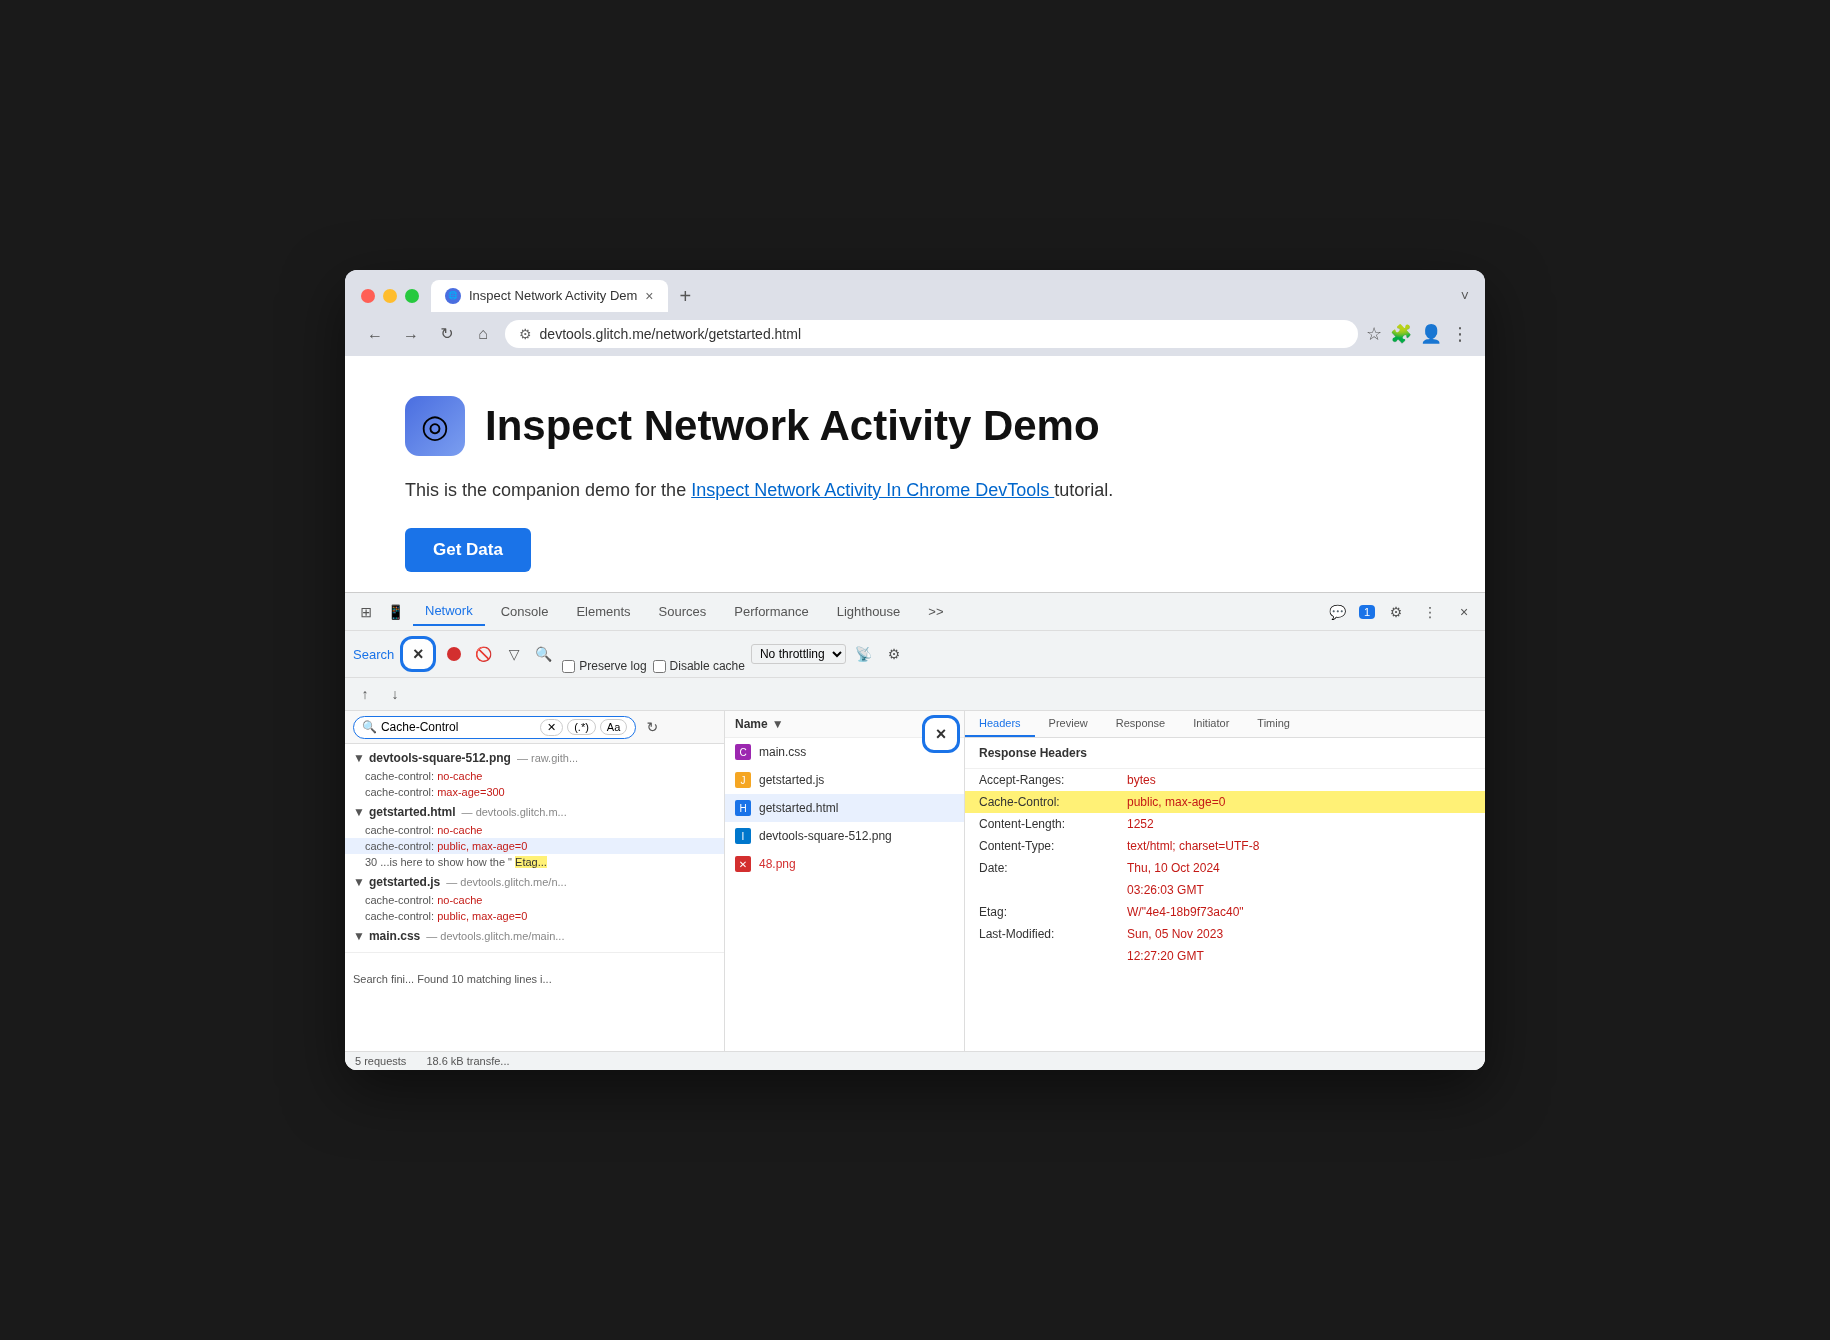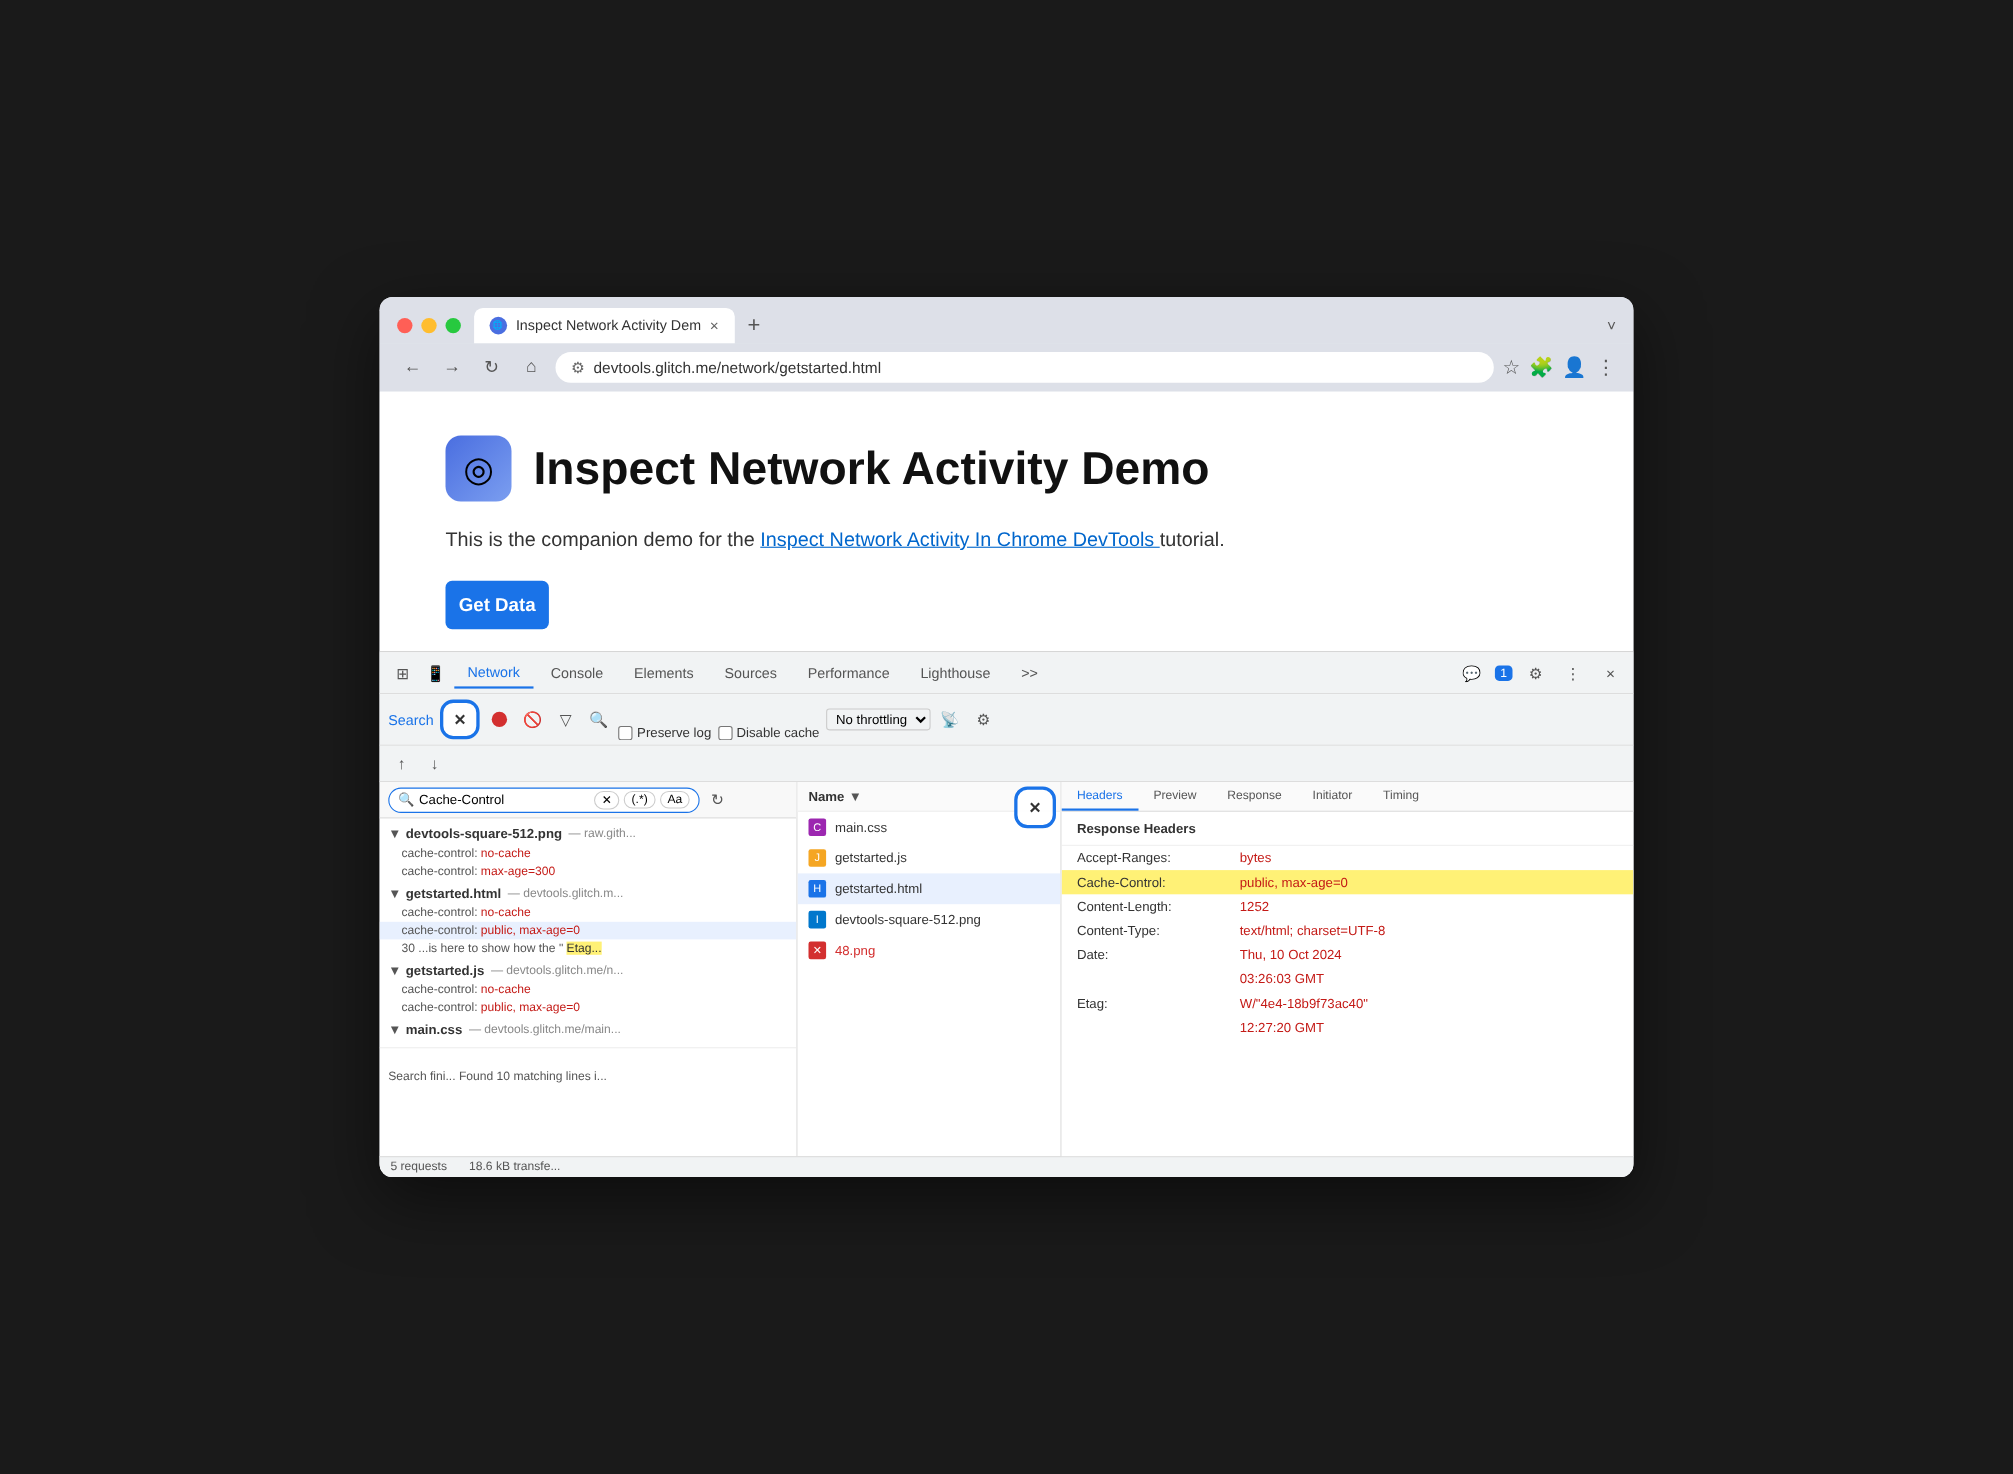--- a/index.html
+++ b/index.html
@@ -172,21 +172,21 @@
     .page-link {
       color: #0066cc;
       text-decoration: underline;
       font-weight: 400;
     }
     .get-data-btn {
       background: #1a73e8;
       color: white;
       border: none;
       border-radius: 6px;
-      padding: 12px 12px;
+      padding: 12px 28px;
       font-size: 17px;
       font-weight: 600;
       cursor: pointer;
     }
     
     .devtools {
       background: #ffffff;
       border-top: 1px solid #ccc;
     }
     .devtools-toolbar {
@@ -747,20 +747,24 @@
         </div>
         <div class="headers-row">
           <span class="headers-key"></span>
           <span class="headers-value">03:26:03 GMT</span>
         </div>
         <div class="headers-row">
           <span class="headers-key">Etag:</span>
           <span class="headers-value">W/"4e4-18b9f73ac40"</span>
         </div>
         <div class="headers-row">
+          <span class="headers-key">Last-Modified:</span>
+          <span class="headers-value">Sun, 05 Nov 2023</span>
+        </div>
+        <div class="headers-row">
           <span class="headers-key"></span>
           <span class="headers-value">12:27:20 GMT</span>
         </div>
       </div>
 
     </div>
 
     <div class="devtools-status">
       <span>5 requests</span>
       <span>18.6 kB transfe...</span>

